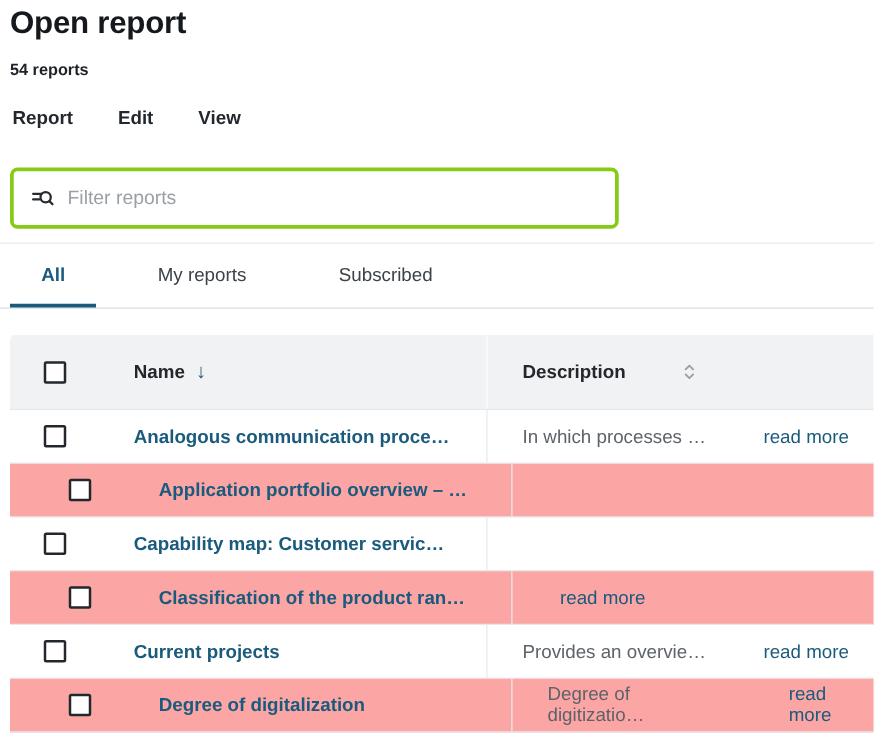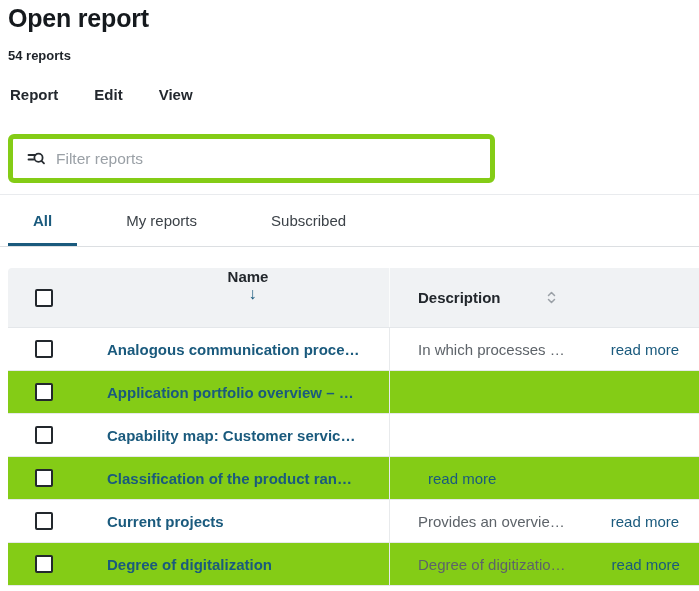--- a/index.html
+++ b/index.html
@@ -9,44 +9,44 @@
   .page-title { font-size:25px; font-weight:700; color:#15191d;
                 margin:4px 0 0 8px; line-height:28px; letter-spacing:-0.2px; }
   .report-count { font-size:13px; font-weight:700; color:#1d2228;
                   margin:16px 0 0 8px; line-height:15px; }
 
   .menubar { display:flex; gap:36px; margin:23px 0 0 10px;
              font-size:15px; font-weight:700; color:#23282e; }
   .menubar .menu-item { cursor:default; }
 
   .filter-box { margin:31px 6px 0 8px; width:487px; height:49px;
-                border:5px solid #84cc16; border-radius:6px;
+                border:3px solid #84cc16; border-radius:6px;
                 display:flex; align-items:center; padding:0 13px; background:#fff; }
   .filter-box .f-icon { display:flex; align-items:center; margin-right:10px; }
   .filter-box input { border:none; outline:none; flex:1; font-size:15.5px;
                       font-family:"Liberation Sans", sans-serif; color:#32373c; background:transparent; }
   .filter-box input::placeholder { color:#9aa0a6; }
 
   .section-divider { margin-top:11px; border-top:1px solid #e9ebee; width:699px; }
 
   .tabs { display:flex; gap:24px; padding-left:8px; height:52px;
           border-bottom:1px solid #dcdfe2; width:699px; }
   .tab { padding:0 25px; line-height:51px; font-size:15px; color:#3c4248; cursor:pointer; }
   .tab.active { color:#1a5a7d; font-weight:700; box-shadow:inset 0 -3px 0 #1a5a7d; }
 
   .table { margin:21px 0 0 8px; width:691px; }
   .t-header { display:flex; align-items:center; height:60px; background:#f0f2f4;
               border-radius:4px 0 0 0; border-bottom:1px solid #e4e7ea; }
   .t-row { display:flex; align-items:center; height:43px; border-bottom:1px solid #e6e9eb; background:#fff; }
-  .t-row.alt { background:#84cc16; }
+  .t-row.alt { background:#fca5a5;padding-left:20px; }
 
   .col-check { width:72px; display:flex; justify-content:center; align-items:center; flex:none; }
   .col-name  { width:310px; flex:none; padding-left:27px; display:flex; align-items:center;
                border-right:1px solid #e8eaec; align-self:stretch; }
-  .t-header .col-name { border-right-color:#fbfcfc;flex-direction:column; }
+  .t-header .col-name { border-right-color:#fbfcfc; }
   .col-desc  { flex:1; padding-left:28px; display:flex; align-items:center; align-self:stretch;gap:36px; }
 
   .checkbox { width:18px; height:18px; border:2px solid #23282d; border-radius:2px;
               background:#fff; display:inline-block; cursor:pointer; }
 
   .th-label { font-size:15px; font-weight:700; color:#22272c; }
   .sort-arrow { color:#1a5a7d; font-size:16px; font-weight:400; margin-left:9px; }
   .sort-chevrons { margin-left:9px; display:flex; align-items:center; }
 
   .name-link { font-size:15px; font-weight:700; color:#1a5a7d; cursor:pointer; }

